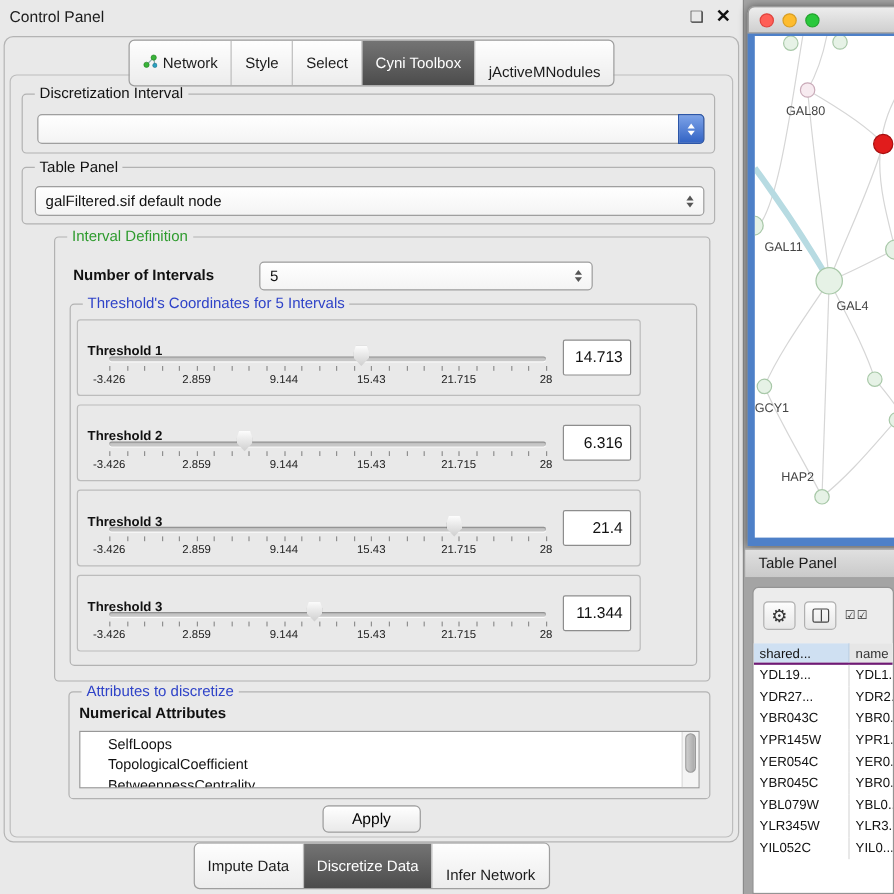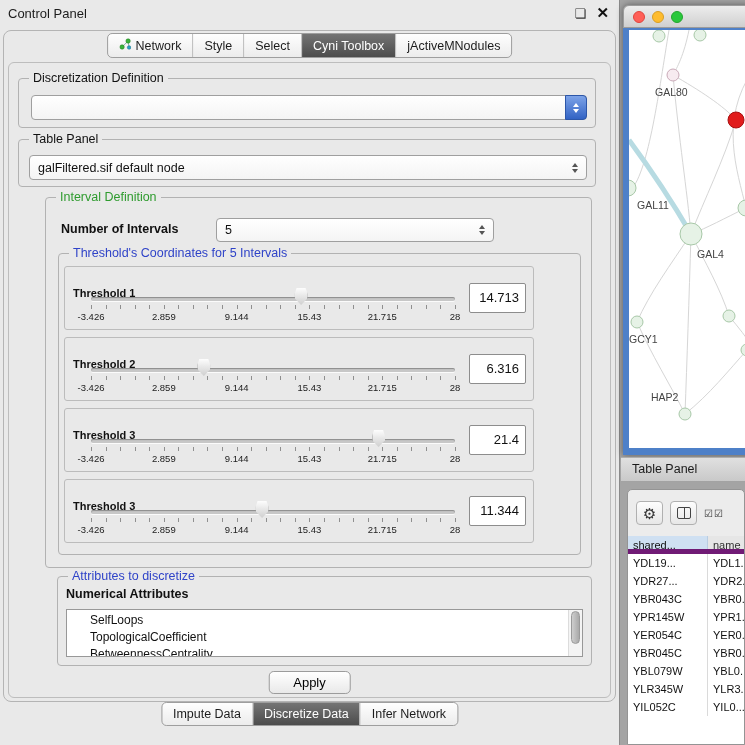--- a/index.html
+++ b/index.html
@@ -13,21 +13,21 @@
   .titlebar .float-glyph { font-size: 13px; color: #333; }
   .titlebar .close-glyph { font-size: 15px; font-weight: 700; color: #111; }
 
   .outer-panel { position: absolute; left: 3px; top: 30px; width: 613px; height: 672px; border: 1px solid #b4b4b4; border-radius: 8px; background: #e9e9e9; }
   .inner-panel { position: absolute; left: 8px; top: 62px; width: 603px; height: 636px; border: 1px solid #bdbdbd; border-radius: 6px; }
 
   .tabbar { display: flex; background: linear-gradient(#fefefe, #ececec); border: 1px solid #9e9e9e; border-radius: 5px; overflow: hidden; position: absolute; z-index: 6; }
   .tabbar-top { top: 33px; left: 50%; transform: translateX(-50%); }
   .tabbar-bottom { top: 702px; left: 50%; transform: translateX(-50%); }
   .tab { display: flex; align-items: center; gap: 5px; padding: 4px 11px; font-size: 12.5px; border-right: 1px solid #bdbdbd; color: #1c1c1c; white-space: nowrap; }
-  .tab:last-child { border-right: none; }
+  .tab:last-child { border-right: none; margin-top: 15px; }
   .tab.selected { background: linear-gradient(#747474, #4c4c4c); color: #fff; }
 
   .group { position: absolute; border: 1px solid #b2b2b2; border-radius: 4px; }
   .group > .gtitle { position: absolute; top: -8px; left: 10px; background: #e9e9e9; padding: 0 4px; font-size: 12.5px; white-space: nowrap; }
   .gtitle.green { color: #2e9b2e; text-align: right; }
   .gtitle.blue { color: #2f43c8; }
 
   .combo { position: absolute; background: linear-gradient(#ffffff, #f4f4f4); border: 1px solid #9f9f9f; border-radius: 4px; font-size: 12.5px; display: flex; align-items: center; padding: 0 8px; color: #111; }
   .combo .stepper { margin-left: auto; display: flex; flex-direction: column; gap: 2px; }
   .tri-up { width: 0; height: 0; border-left: 3.5px solid transparent; border-right: 3.5px solid transparent; border-bottom: 4px solid #555; }
@@ -90,21 +90,21 @@
   .tw-toolbar { position: absolute; top: 0; left: 0; right: 0; height: 46px; display: flex; align-items: center; gap: 7px; padding-left: 8px; }
   .tool-btn { width: 27px; height: 24px; background: linear-gradient(#fdfdfd, #e7e7e7); border: 1px solid #b0b0b0; border-radius: 4px; display: flex; align-items: center; justify-content: center; }
   .gear { font-size: 15px; color: #333; line-height: 1; }
   .cols-icon { width: 14px; height: 12px; border: 1.5px solid #444; border-radius: 2px; position: relative; }
   .cols-icon::before { content: ""; position: absolute; left: 50%; top: 0; bottom: 0; width: 1.5px; background: #444; }
   .mini-checks { font-size: 10px; color: #333; letter-spacing: 1px; white-space: nowrap; }
   .tw-table { position: absolute; left: 0; right: 0; top: 46px; bottom: 0; background: #fff; overflow: hidden; font-size: 11px; }
   .tw-row { display: flex; height: 18px; line-height: 18px; }
   .tw-row .c1 { width: 80px; padding-left: 5px; border-right: 1px solid #dadada; overflow: hidden; white-space: nowrap; }
   .tw-row .c2 { flex: 1; padding-left: 5px; overflow: hidden; white-space: nowrap; }
-  .tw-header { border-bottom: 5px solid #701a75; background: #e6e6e6; }
+  .tw-header { border-bottom: 2px solid #701a75; background: #e6e6e6; }
   .tw-header .c1 { background: #cfe0f2; border-right: 1px solid #b9cde2; }
   .tw-header .c2 { background: #e6e6e6; color: #333; }
 </style>
 </head>
 <body>
 
 <div class="control-panel">
 
   <div class="titlebar">
     <span>Control Panel</span>
@@ -136,21 +136,21 @@
       </div>
       <div class="tab selected">
         <span>Cyni Toolbox</span>
       </div>
       <div class="tab">
         <span>jActiveMNodules</span>
       </div>
     </div>
 
   <div class="group algo-group">
-    <span class="gtitle">Discretization Definition</span>
+    <span class="gtitle">Discretization Interval</span>
     <div class="combo combo-algo">
       <span class="blue-cap">
         <span class="tri-up"></span>
           <span class="tri-down"></span>
       </span>
     </div>
   </div>
 
 
   <div class="group table-data-group">

